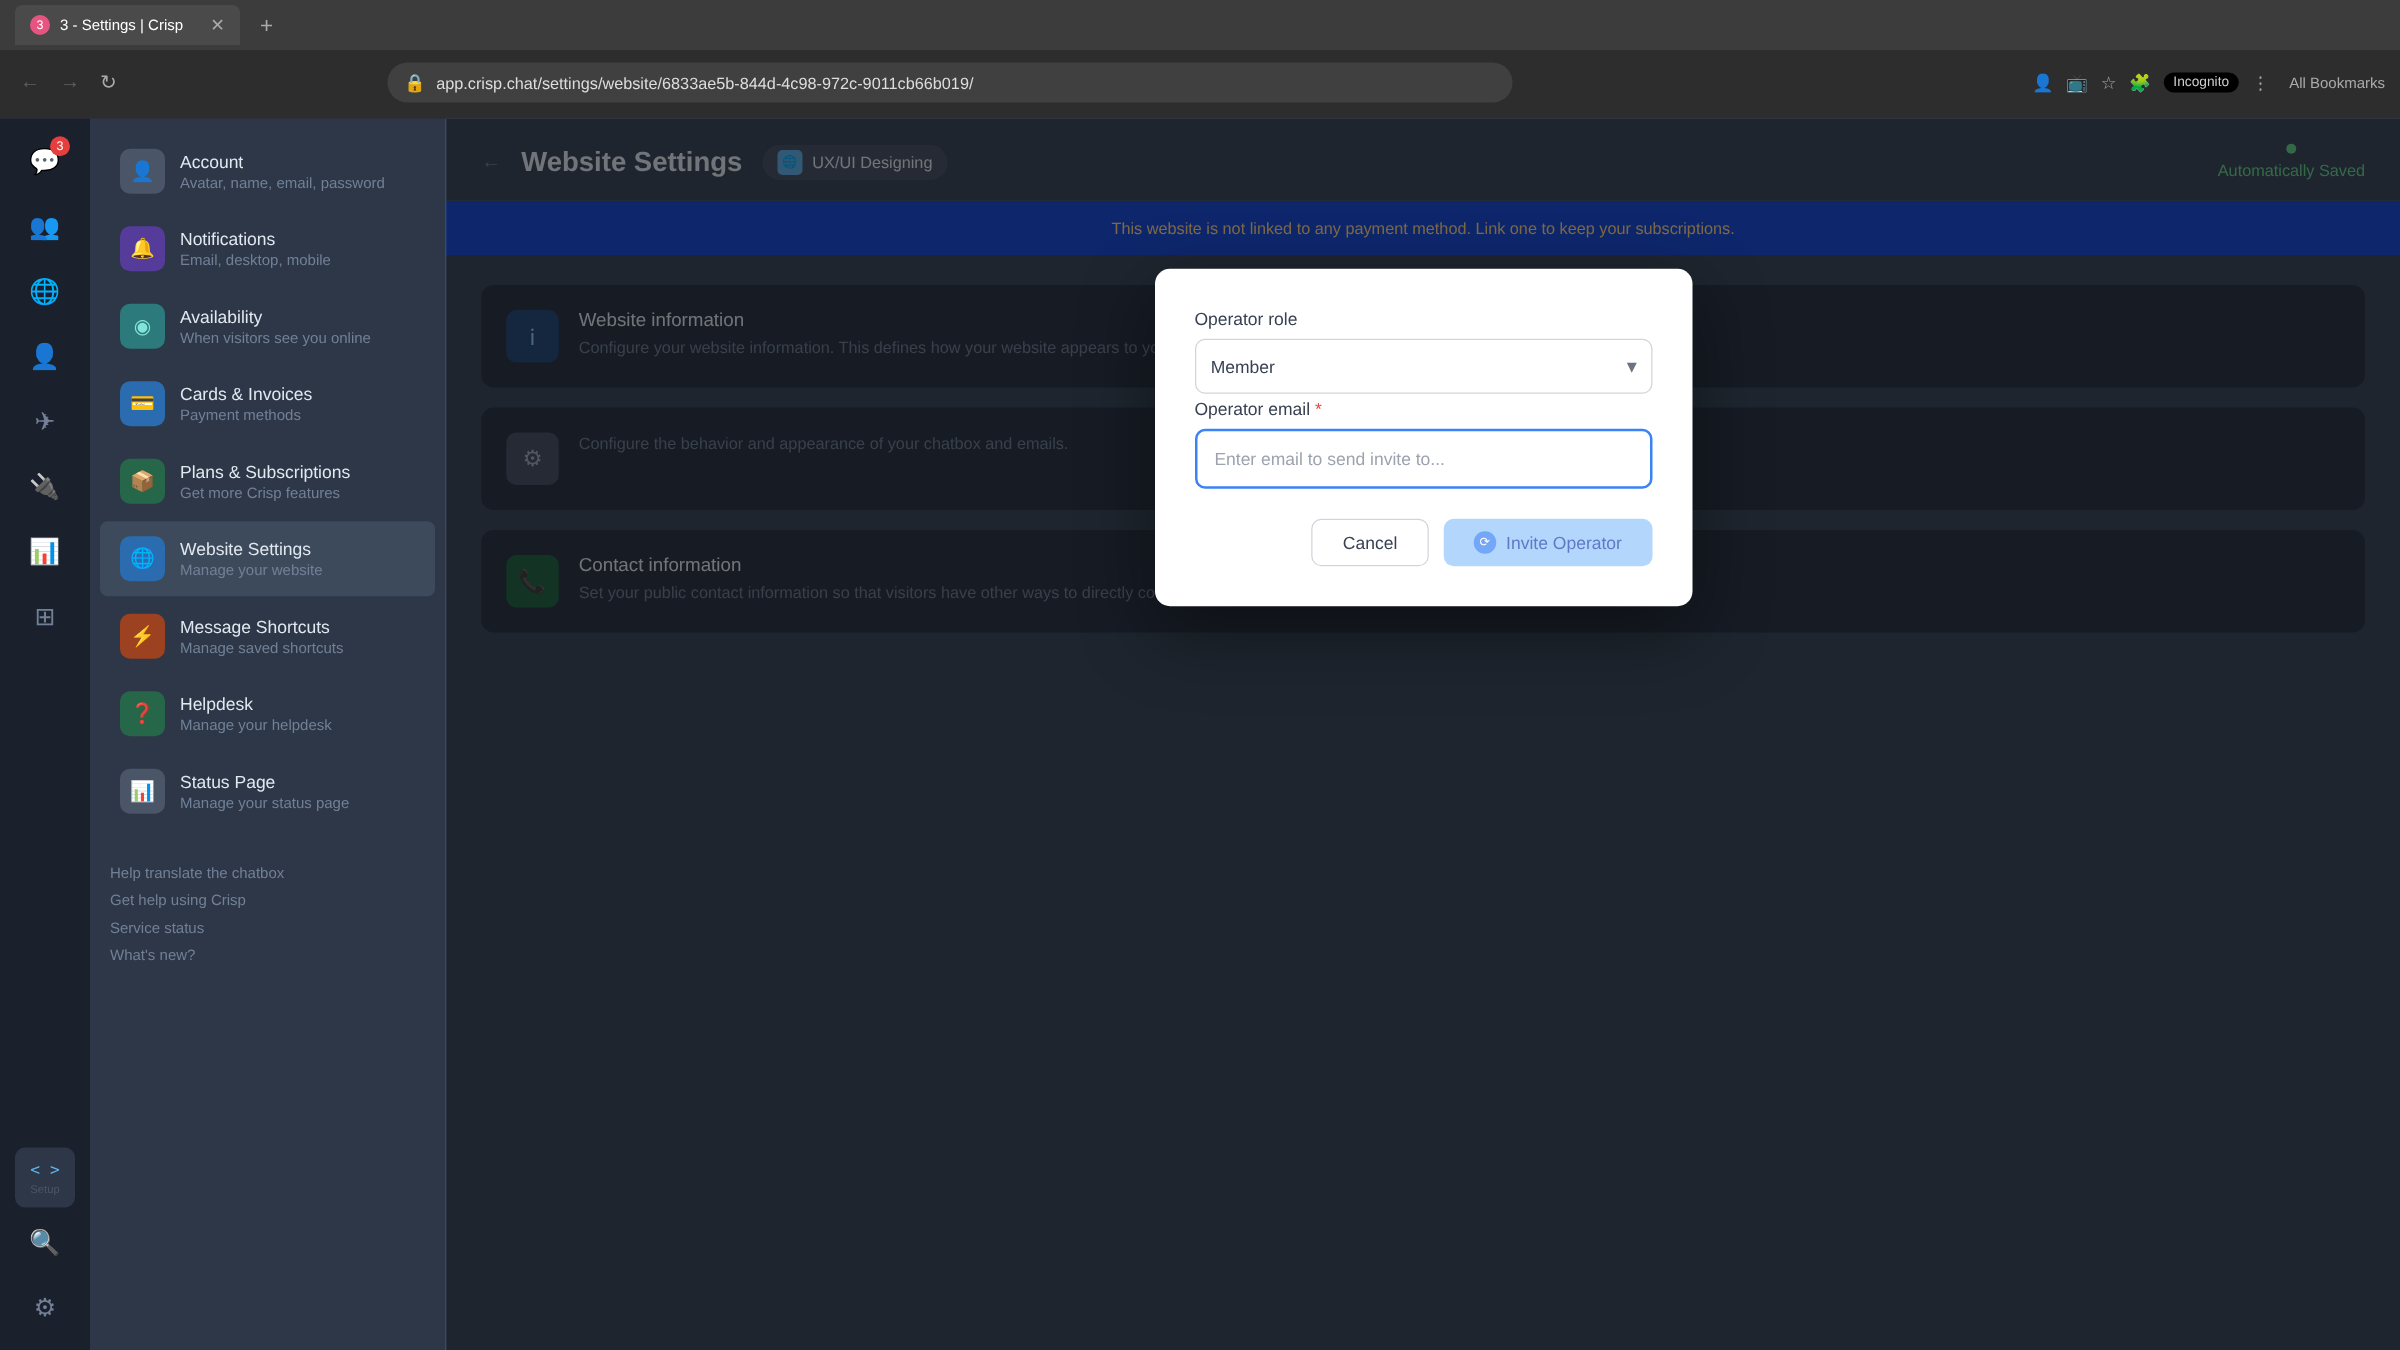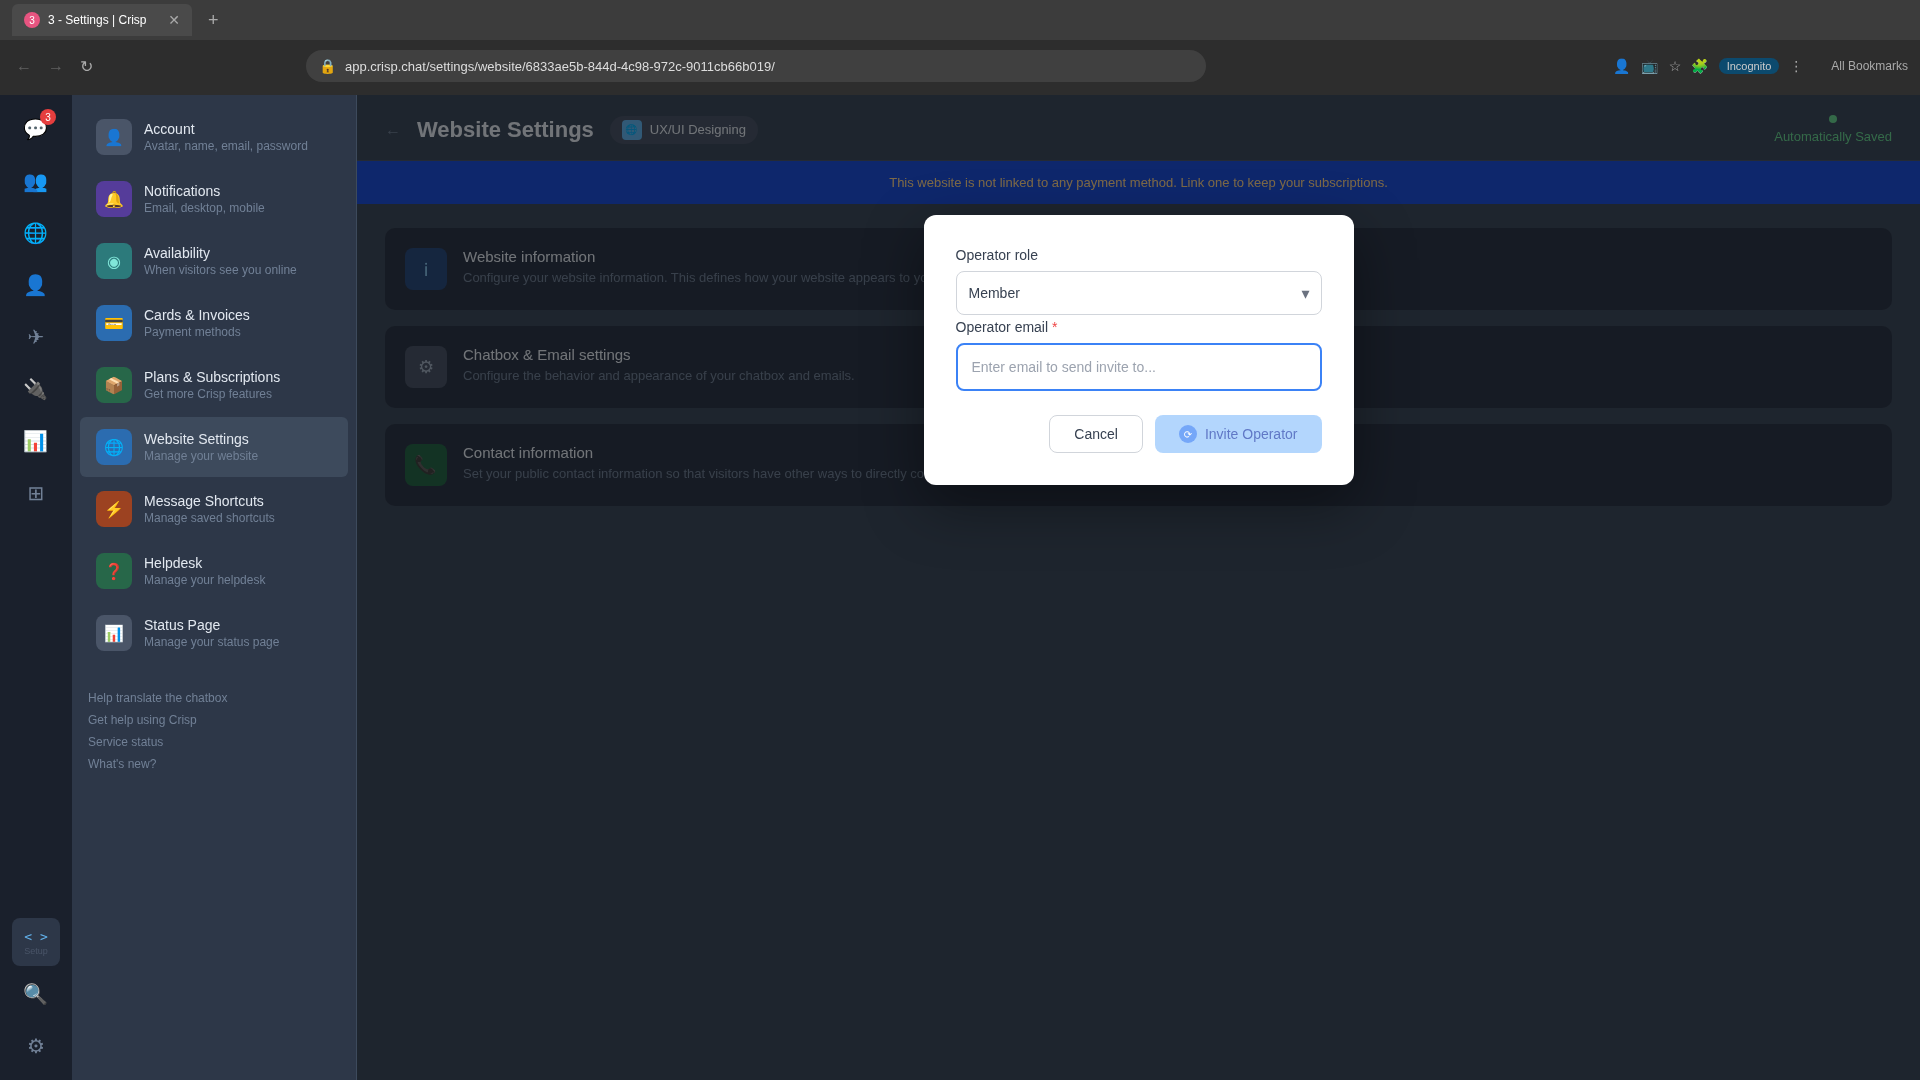--- a/index.html
+++ b/index.html
@@ -61,21 +61,21 @@
       align-items: center;
       padding: 0 14px;
       gap: 8px;
       max-width: 900px;
       margin: 0 auto;
     }
     .address-text { color: #ddd; font-size: 13px; }
     .nav-icons { display: flex; align-items: center; gap: 10px; margin-left: auto; }
     .nav-icon { color: #aaa; font-size: 14px; cursor: pointer; }
     .incognito-badge {
-      background: #0c4a6e;
+      background: #000000;
       color: #ccc;
       font-size: 11px;
       padding: 2px 8px;
       border-radius: 10px;
     }
 
     
     .app-container {
       display: flex;
       height: calc(1080px - 95px);
@@ -337,21 +337,21 @@
       <span class="address-text">app.crisp.chat/settings/website/6833ae5b-844d-4c98-972c-9011cb66b019/</span>
     </div>
     <div class="nav-icons">
       <span class="nav-icon">👤</span>
       <span class="nav-icon">📺</span>
       <span class="nav-icon">☆</span>
       <span class="nav-icon">🧩</span>
       <span class="incognito-badge">Incognito</span>
       <span class="nav-icon">⋮</span>
     </div>
-    <span style="color:#aaa;font-size:12px;margin-left:20px;">All Bookmarks</span>
+    <span style="color:#aaa;font-size:12px;margin-left:8px;">All Bookmarks</span>
   </div>
 </div>
 
 <div class="app-container">
 
   <div class="icon-bar">
     <div class="icon-bar-item">
       <span>💬</span>
       <div class="icon-badge">3</div>
     </div>
@@ -485,21 +485,20 @@
       <div class="settings-card">
         <div class="settings-card-icon blue-dark">ℹ</div>
         <div class="settings-card-text">
           <div class="settings-card-title">Website information</div>
           <div class="settings-card-desc">Configure your website information. This defines how your website appears to your users...</div>
         </div>
       </div>
       <div class="settings-card">
         <div class="settings-card-icon gray-dark">⚙</div>
         <div class="settings-card-text">
-          <div class="settings-card-title">Chatbox &amp; Email settings</div>
           <div class="settings-card-desc">Configure the behavior and appearance of your chatbox and emails.</div>
         </div>
       </div>
       <div class="settings-card">
         <div class="settings-card-icon green-dark">📞</div>
         <div class="settings-card-text">
           <div class="settings-card-title">Contact information</div>
           <div class="settings-card-desc">Set your public contact information so that visitors have other ways to directly contact you.</div>
         </div>
       </div>

